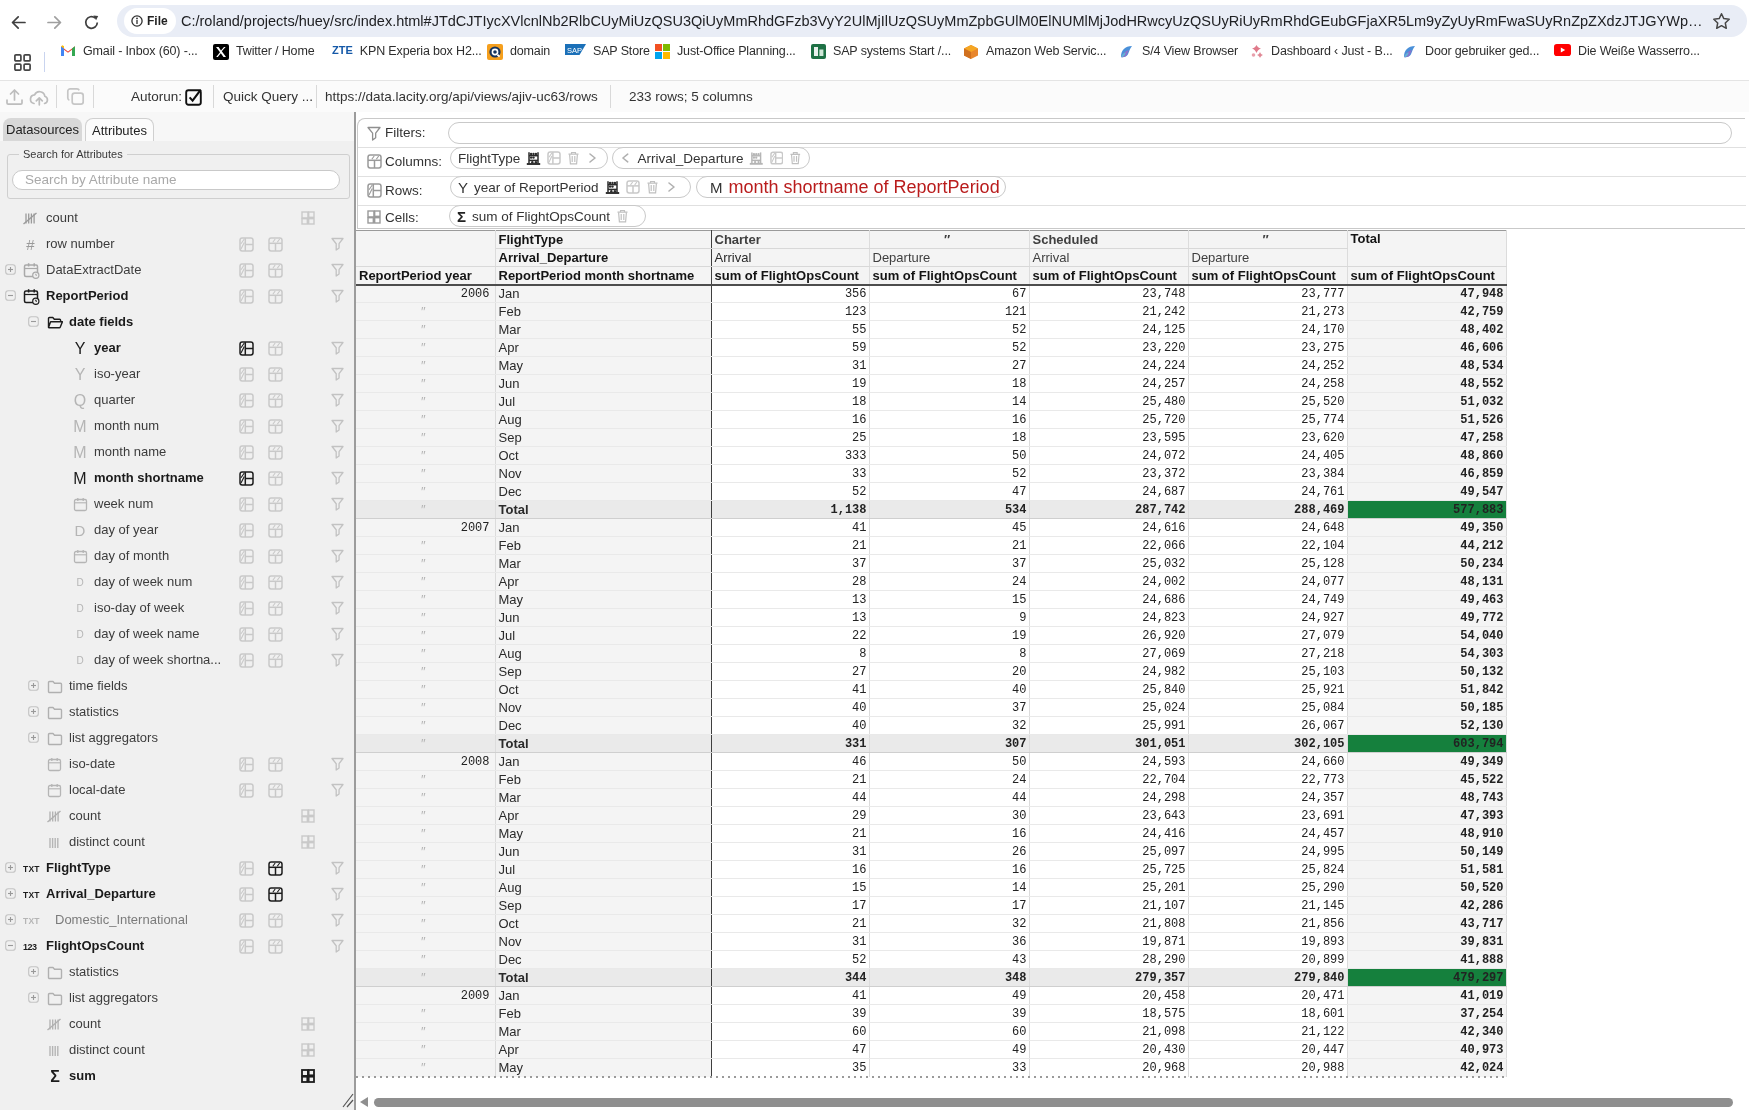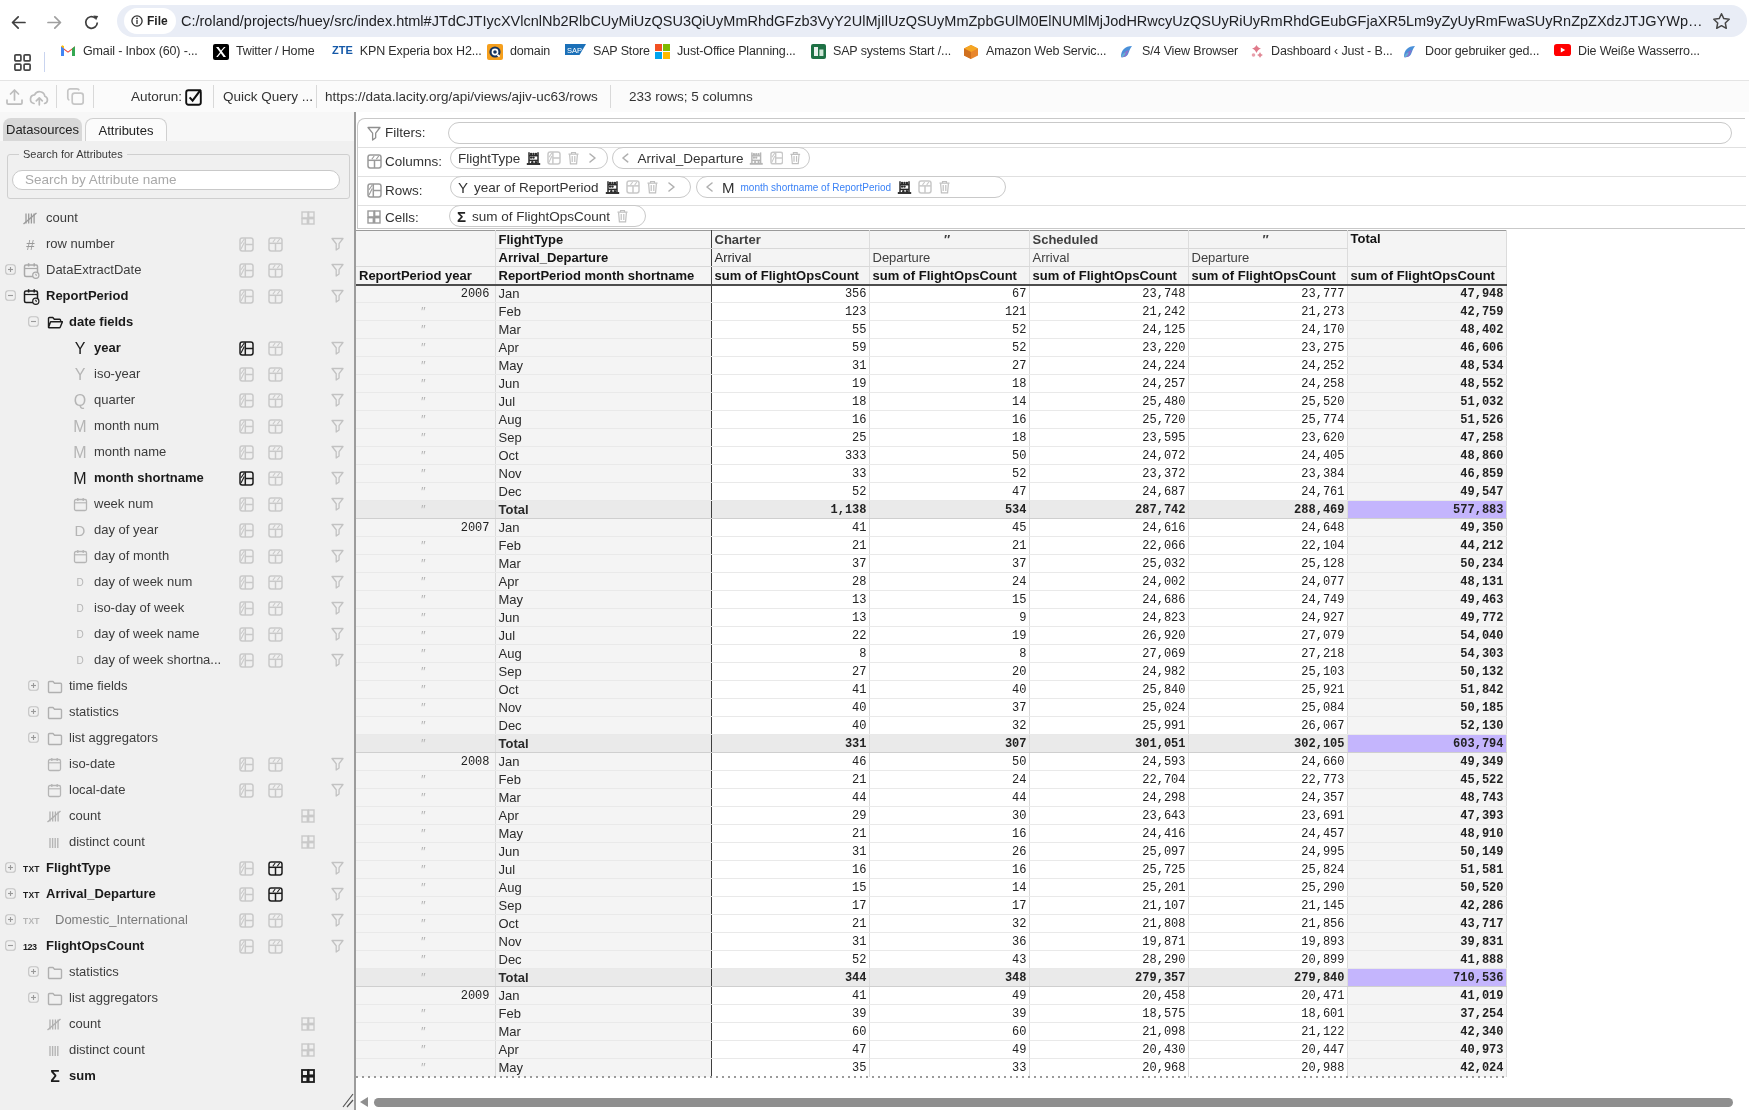--- a/index.html
+++ b/index.html
@@ -19,21 +19,21 @@
 
 #toolbar { position:absolute; left:0; top:81px; width:1749px; height:31px; background:#fbfbfb; }
 .sep { position:absolute; top:4px; height:23px; width:1px; background:#d9d9d9; }
 .tbt { position:absolute; top:0; height:31px; line-height:31px; font-size:13.5px; color:#333; white-space:nowrap; }
 
 
 #sidebar { position:absolute; left:0; top:112px; width:354px; height:998px; background:#f0f0f0; }
 #tabrow { position:absolute; left:0; top:0px; width:354px; height:29px; background:#f7f7f7; }
 .tab { position:absolute; top:6px; height:23px; line-height:23px; font-size:13px; color:#222; text-align:center; border-radius:8px 8px 0 0; }
 #tab1 { left:3px; width:79px; background:#d8d8d8; }
-#tab2 { left:85px; width:82px; background:#fbfbfb; border:1px solid #d0d0d0; border-bottom:none; }
+#tab2 { left:85px; width:69px; background:#fbfbfb; border:1px solid #d0d0d0; border-bottom:none; }
 #fieldset { position:absolute; left:7px; top:42px; width:343px; height:45px; border:1px solid #cfcfcf; border-radius:3px; }
 #legend { position:absolute; left:11px; top:-7px; background:#f0f0f0; padding:0 4px; font-size:11px; color:#3a3a3a; }
 #search { position:absolute; left:4px; top:15px; width:328px; height:20px; background:#fff; border:1px solid #c9c9c9; border-radius:10px; line-height:18px; font-size:13.5px; color:#a9a9a9; padding-left:12px; }
 #tree { position:absolute; left:0; top:93px; width:354px; height:905px; }
 .trow { position:absolute; left:0; width:354px; height:26px; }
 .tl { position:absolute; top:0; height:26px; line-height:26px; font-size:13px; white-space:nowrap; }
 .tl.b { font-weight:700; color:#1a1a1a !important; }
 #splitter { position:absolute; left:354px; top:112px; width:2px; height:998px; background:#9c9c9c; }
 #grip { position:absolute; left:341px; top:1092px; }
 
@@ -56,21 +56,21 @@
 #pivot tr.hr td:nth-child(n+3) { color:#3f3f3f; }
 #pivot tr.hr td.hb, #pivot td.hb { font-weight:700; color:#141414; }
 #pivot tr:first-child td { border-top:1px solid #9a9a9a;font-weight:bold; }
 #pivot td.n { font-family:"Liberation Mono",monospace; font-size:12px; text-align:right; color:#222; padding-right:2px; }
 #pivot td.yr { font-family:"Liberation Mono",monospace; font-size:12px; text-align:right; color:#222; padding-right:5px; }
 #pivot td.tb { background:#f4f4f4; font-family:"Liberation Mono",monospace; font-size:12px; font-weight:700; text-align:right; padding-right:2px; }
 #pivot td.dit { text-align:center; color:#adadad; font-size:13px; }
 #pivot td.dit2 { text-align:center; color:#b5b5b5; font-size:13px; }
 #pivot td.b { font-weight:700; }
 #pivot tr.trw td { background:#eaeaea; border-top:1px solid #cfcfcf; border-bottom:1px solid #cfcfcf; }
-#pivot tr.trw td.tb { background:#c4b5fd; }
+#pivot tr.trw td.tb { background:#15803d; }
 #pivot tr:last-child td { border-bottom:none; }
 #dotline { position:absolute; left:356px; top:1076px; width:1150px; height:2px; background:repeating-linear-gradient(90deg,#9a9a9a 0 2px,transparent 2px 6px); }
 
 #hscroll { position:absolute; left:374px; top:1098px; width:1359px; height:9px; background:#8f8f8f; border-radius:5px; }
 #harrow { position:absolute; left:360px; top:1097px; width:0; height:0; border-top:5.5px solid transparent; border-bottom:5.5px solid transparent; border-right:8px solid #8f8f8f; }
 </style></head><body>
 <div id="page">
 
   <div id="navbar">
     <span class="abs" style="left:11px;top:15px">
@@ -1261,21 +1261,21 @@
           </svg>
           <svg width="12" height="12" viewBox="0 0 12 12">
             <path d="M4 2 L9 6.0 L4 10" fill="none" stroke="#b0b0b0" stroke-width="1.6" stroke-linecap="round" stroke-linejoin="round"></path>
           </svg>
         </div>
       <div class="chip" style="left:338px;width:310px">
           <svg width="12" height="12" viewBox="0 0 12 12">
             <path d="M8 2 L3 6.0 L8 10" fill="none" stroke="#b0b0b0" stroke-width="1.6" stroke-linecap="round" stroke-linejoin="round"></path>
           </svg>
           <span style="font-size:15px;color:#333">M</span>
-          <span style="font-size:10px;color:#3b82f6;white-space:nowrap">month shortname of ReportPeriod</span>
+          <span style="font-size:18px;color:#b91c1c;white-space:nowrap">month shortname of ReportPeriod</span>
           <svg width="15" height="15" viewBox="0 0 15 15">
             <line x1="3" y1="1.2" x2="3" y2="12.6" stroke="#2b2b2b" stroke-width="1.5"></line>
             <line x1="12" y1="1.2" x2="12" y2="12.6" stroke="#2b2b2b" stroke-width="1.5"></line>
             <line x1="0.8" y1="13" x2="14.2" y2="13" stroke="#2b2b2b" stroke-width="1.9"></line>
             <line x1="3" y1="4.7" x2="12" y2="4.7" stroke="#2b2b2b" stroke-width="1.5"></line>
             <line x1="3" y1="9.4" x2="12" y2="9.4" stroke="#2b2b2b" stroke-width="1.5"></line>
             <circle cx="5.1" cy="3" r="1.2" fill="#2b2b2b"></circle>
             <circle cx="7.5" cy="3" r="1.2" fill="#2b2b2b"></circle>
             <circle cx="9.9" cy="3" r="1.2" fill="#2b2b2b"></circle>
             <circle cx="5.1" cy="6.6" r="1.2" fill="#2b2b2b"></circle>
@@ -1698,21 +1698,21 @@
             <td class="n">20,899</td>
             <td class="n tb">41,888</td>
           </tr>
           <tr class="trw">
             <td class="rh dit2">″</td>
             <td class="rh mo b dkr">Total</td>
             <td class="n b">344</td>
             <td class="n b">348</td>
             <td class="n b">279,357</td>
             <td class="n b">279,840</td>
-            <td class="n tb">710,536</td>
+            <td class="n tb">479,297</td>
           </tr>
           <tr>
             <td class="rh yr">2009</td>
             <td class="rh mo dkr">Jan</td>
             <td class="n">41</td>
             <td class="n">49</td>
             <td class="n">20,458</td>
             <td class="n">20,471</td>
             <td class="n tb">41,019</td>
           </tr>

